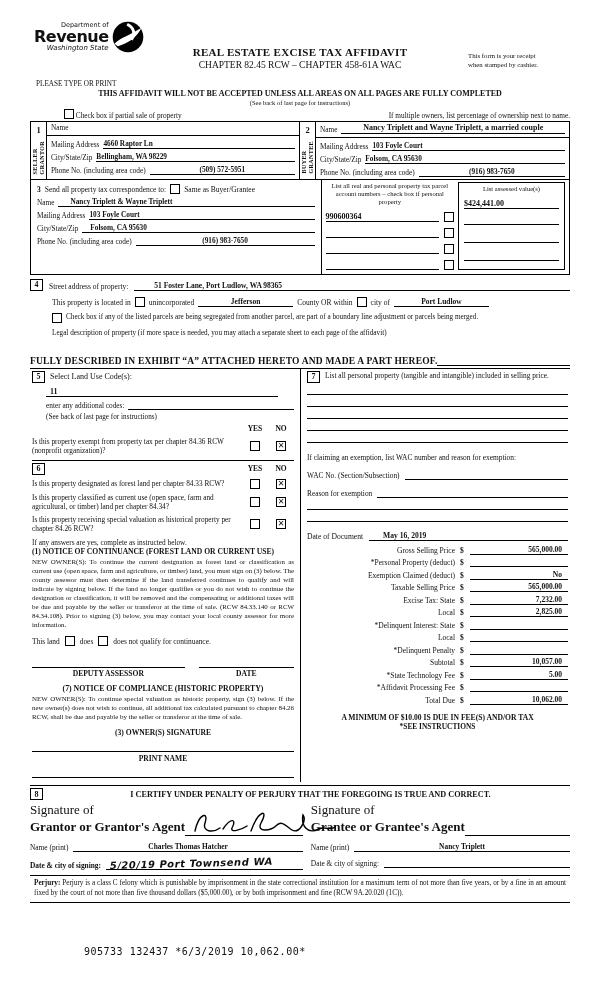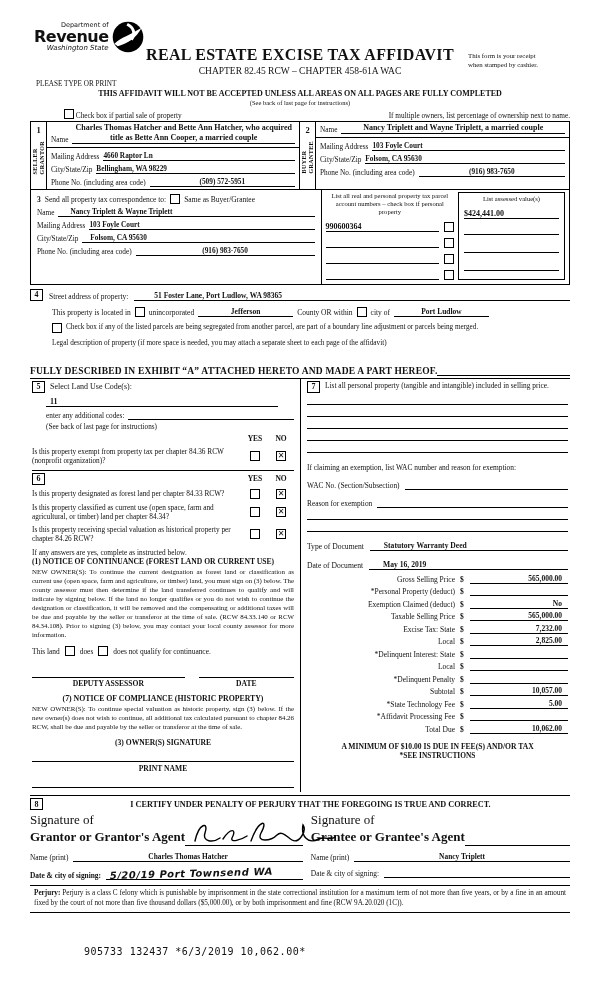--- a/index.html
+++ b/index.html
@@ -9,21 +9,21 @@
   .bold{font-weight:bold;}
   
   .hdr{position:relative;height:96px;}
   .logo{position:absolute;left:4px;top:8px;display:flex;align-items:center;}
   .logo-txt{text-align:right;line-height:1;margin-right:2px;}
   .logo-dept{font-size:6.5px;font-family:"DejaVu Sans",sans-serif;}
   .logo-rev{font-size:16px;font-weight:bold;font-family:"DejaVu Sans",sans-serif;letter-spacing:-0.5px;}
   .logo-wa{font-size:7px;font-style:italic;font-family:"DejaVu Sans",sans-serif;}
   .logo-mark{width:34px;height:34px;}
   .title-block{position:absolute;left:0;right:0;top:34px;text-align:center;}
-  .main-title{font-size:16px;font-weight:bold;letter-spacing:0.3px;}
+  .main-title{font-size:11px;font-weight:bold;letter-spacing:0.3px;}
   .chapter{font-size:9.5px;margin-top:2px;}
   .receipt{position:absolute;right:2px;top:40px;width:100px;font-size:6.8px;line-height:1.3;}
   .please{position:absolute;left:6px;top:68px;font-size:7.2px;}
   .warning{position:absolute;left:0;right:0;top:77px;text-align:center;font-weight:bold;font-size:8px;}
   .seeback{position:absolute;left:0;right:0;top:87px;text-align:center;font-size:6.5px;}
   
   .cb{display:inline-block;width:8px;height:8px;border:1px solid #000;position:relative;vertical-align:-1px;flex:none;}
   .cb.checked::after{content:"✕";position:absolute;left:0;top:-1px;font-size:8px;line-height:9px;width:8px;text-align:center;}
   .ul{border-bottom:1px solid #000;display:inline-block;min-height:9px;}
   .val{font-weight:bold;}
@@ -180,21 +180,20 @@
         <div class="side">
           <span class="bno">1</span>
           <span class="vertwrap">
             <span class="vert">SELLER</span>
             <span class="vert">GRANTOR</span>
           </span>
         </div>
         <div class="pfields">
           <div class="prow namerow">
             <span class="plabel">Name</span>
-            <span class="ul val nameval">Charles Thomas Hatcher and Bette Ann Hatcher, who acquired title as Bette Ann Cooper, a married couple</span>
           </div>
           <div class="prow">
             <span class="plabel">Mailing Address</span>
             <span class="ul val">4660 Raptor Ln</span>
           </div>
           <div class="prow">
             <span class="plabel">City/State/Zip</span>
             <span class="ul val">Bellingham, WA 98229</span>
           </div>
           <div class="prow">
@@ -427,24 +426,20 @@
           <span class="ul"></span>
         </div>
         <div class="wacrow">
           <span>Reason for exemption</span>
           <span class="ul"></span>
         </div>
         <div class="blankline"></div>
         <div class="blankline"></div>
 
         <div class="typedaterow">
-          <span>Type of Document</span>
-          <span class="ul val">Statutory Warranty Deed</span>
-        </div>
-        <div class="typedaterow">
           <span>Date of Document</span>
           <span class="ul val">May 16, 2019</span>
         </div>
 
         <div class="finrows">
           <div class="finrow">
               <span class="finlabel">Gross Selling Price</span>
               <span class="find">$</span>
               <span class="ul finval">565,000.00</span>
             </div>

